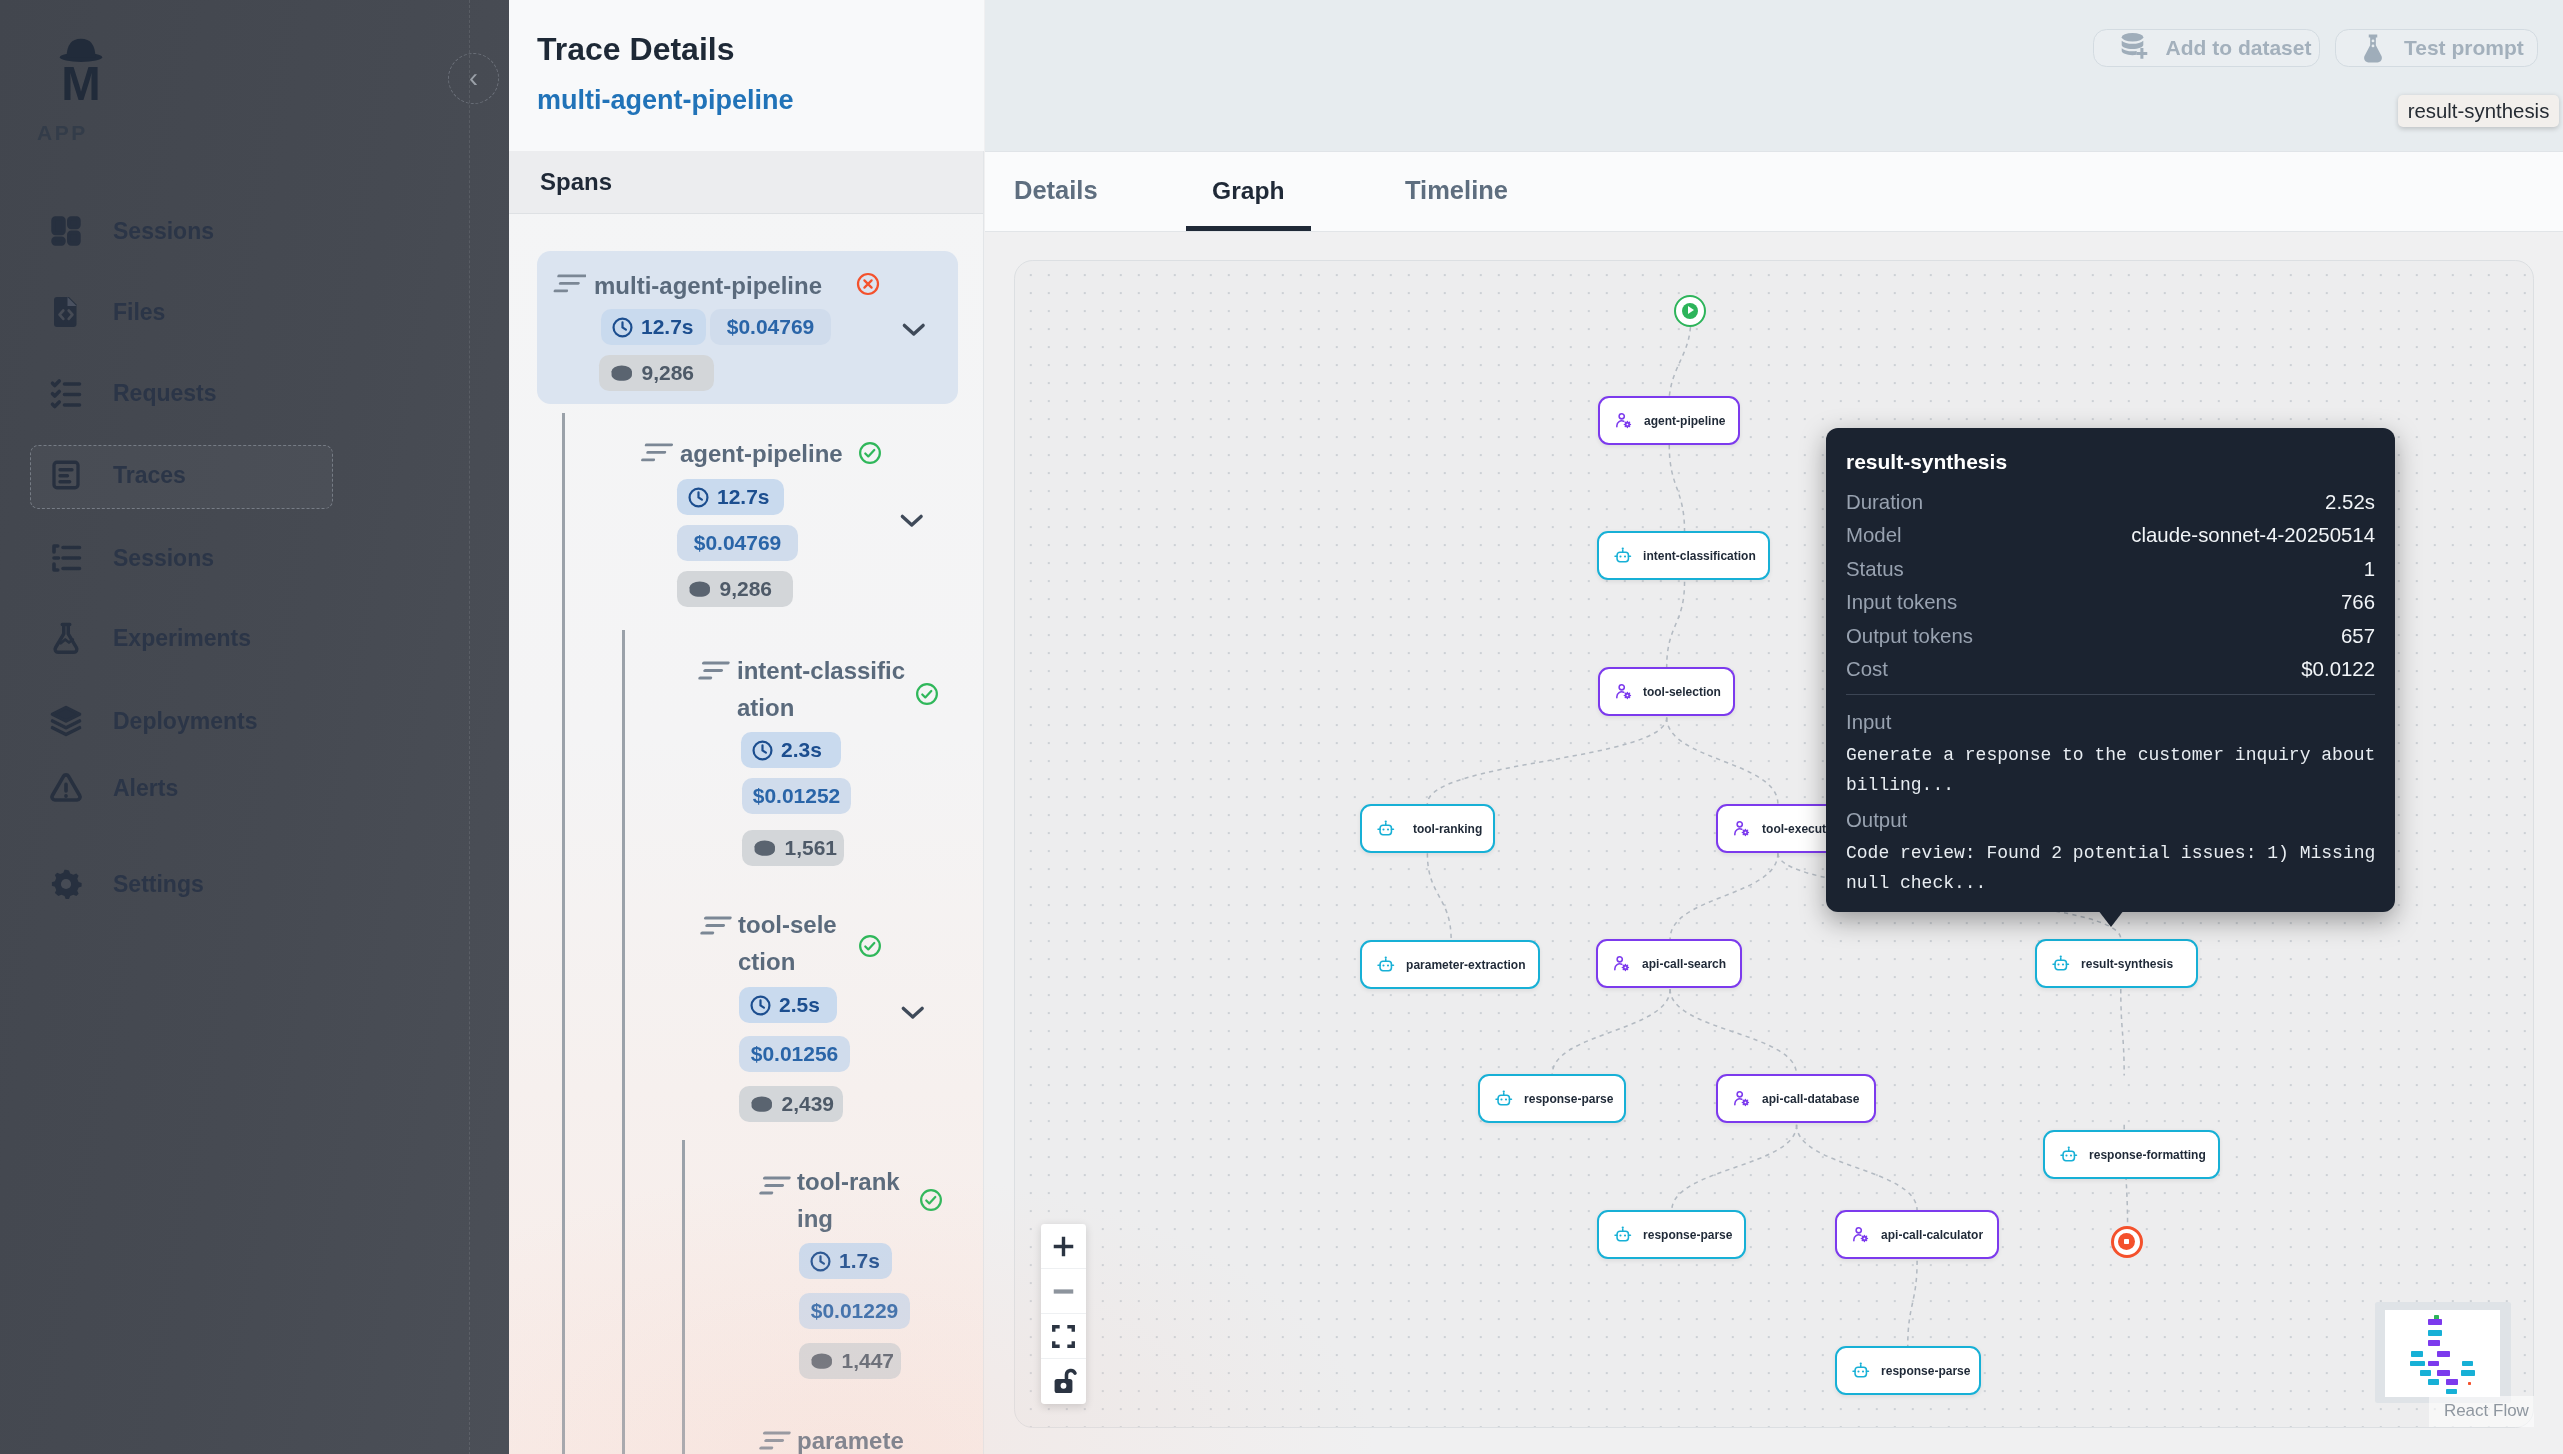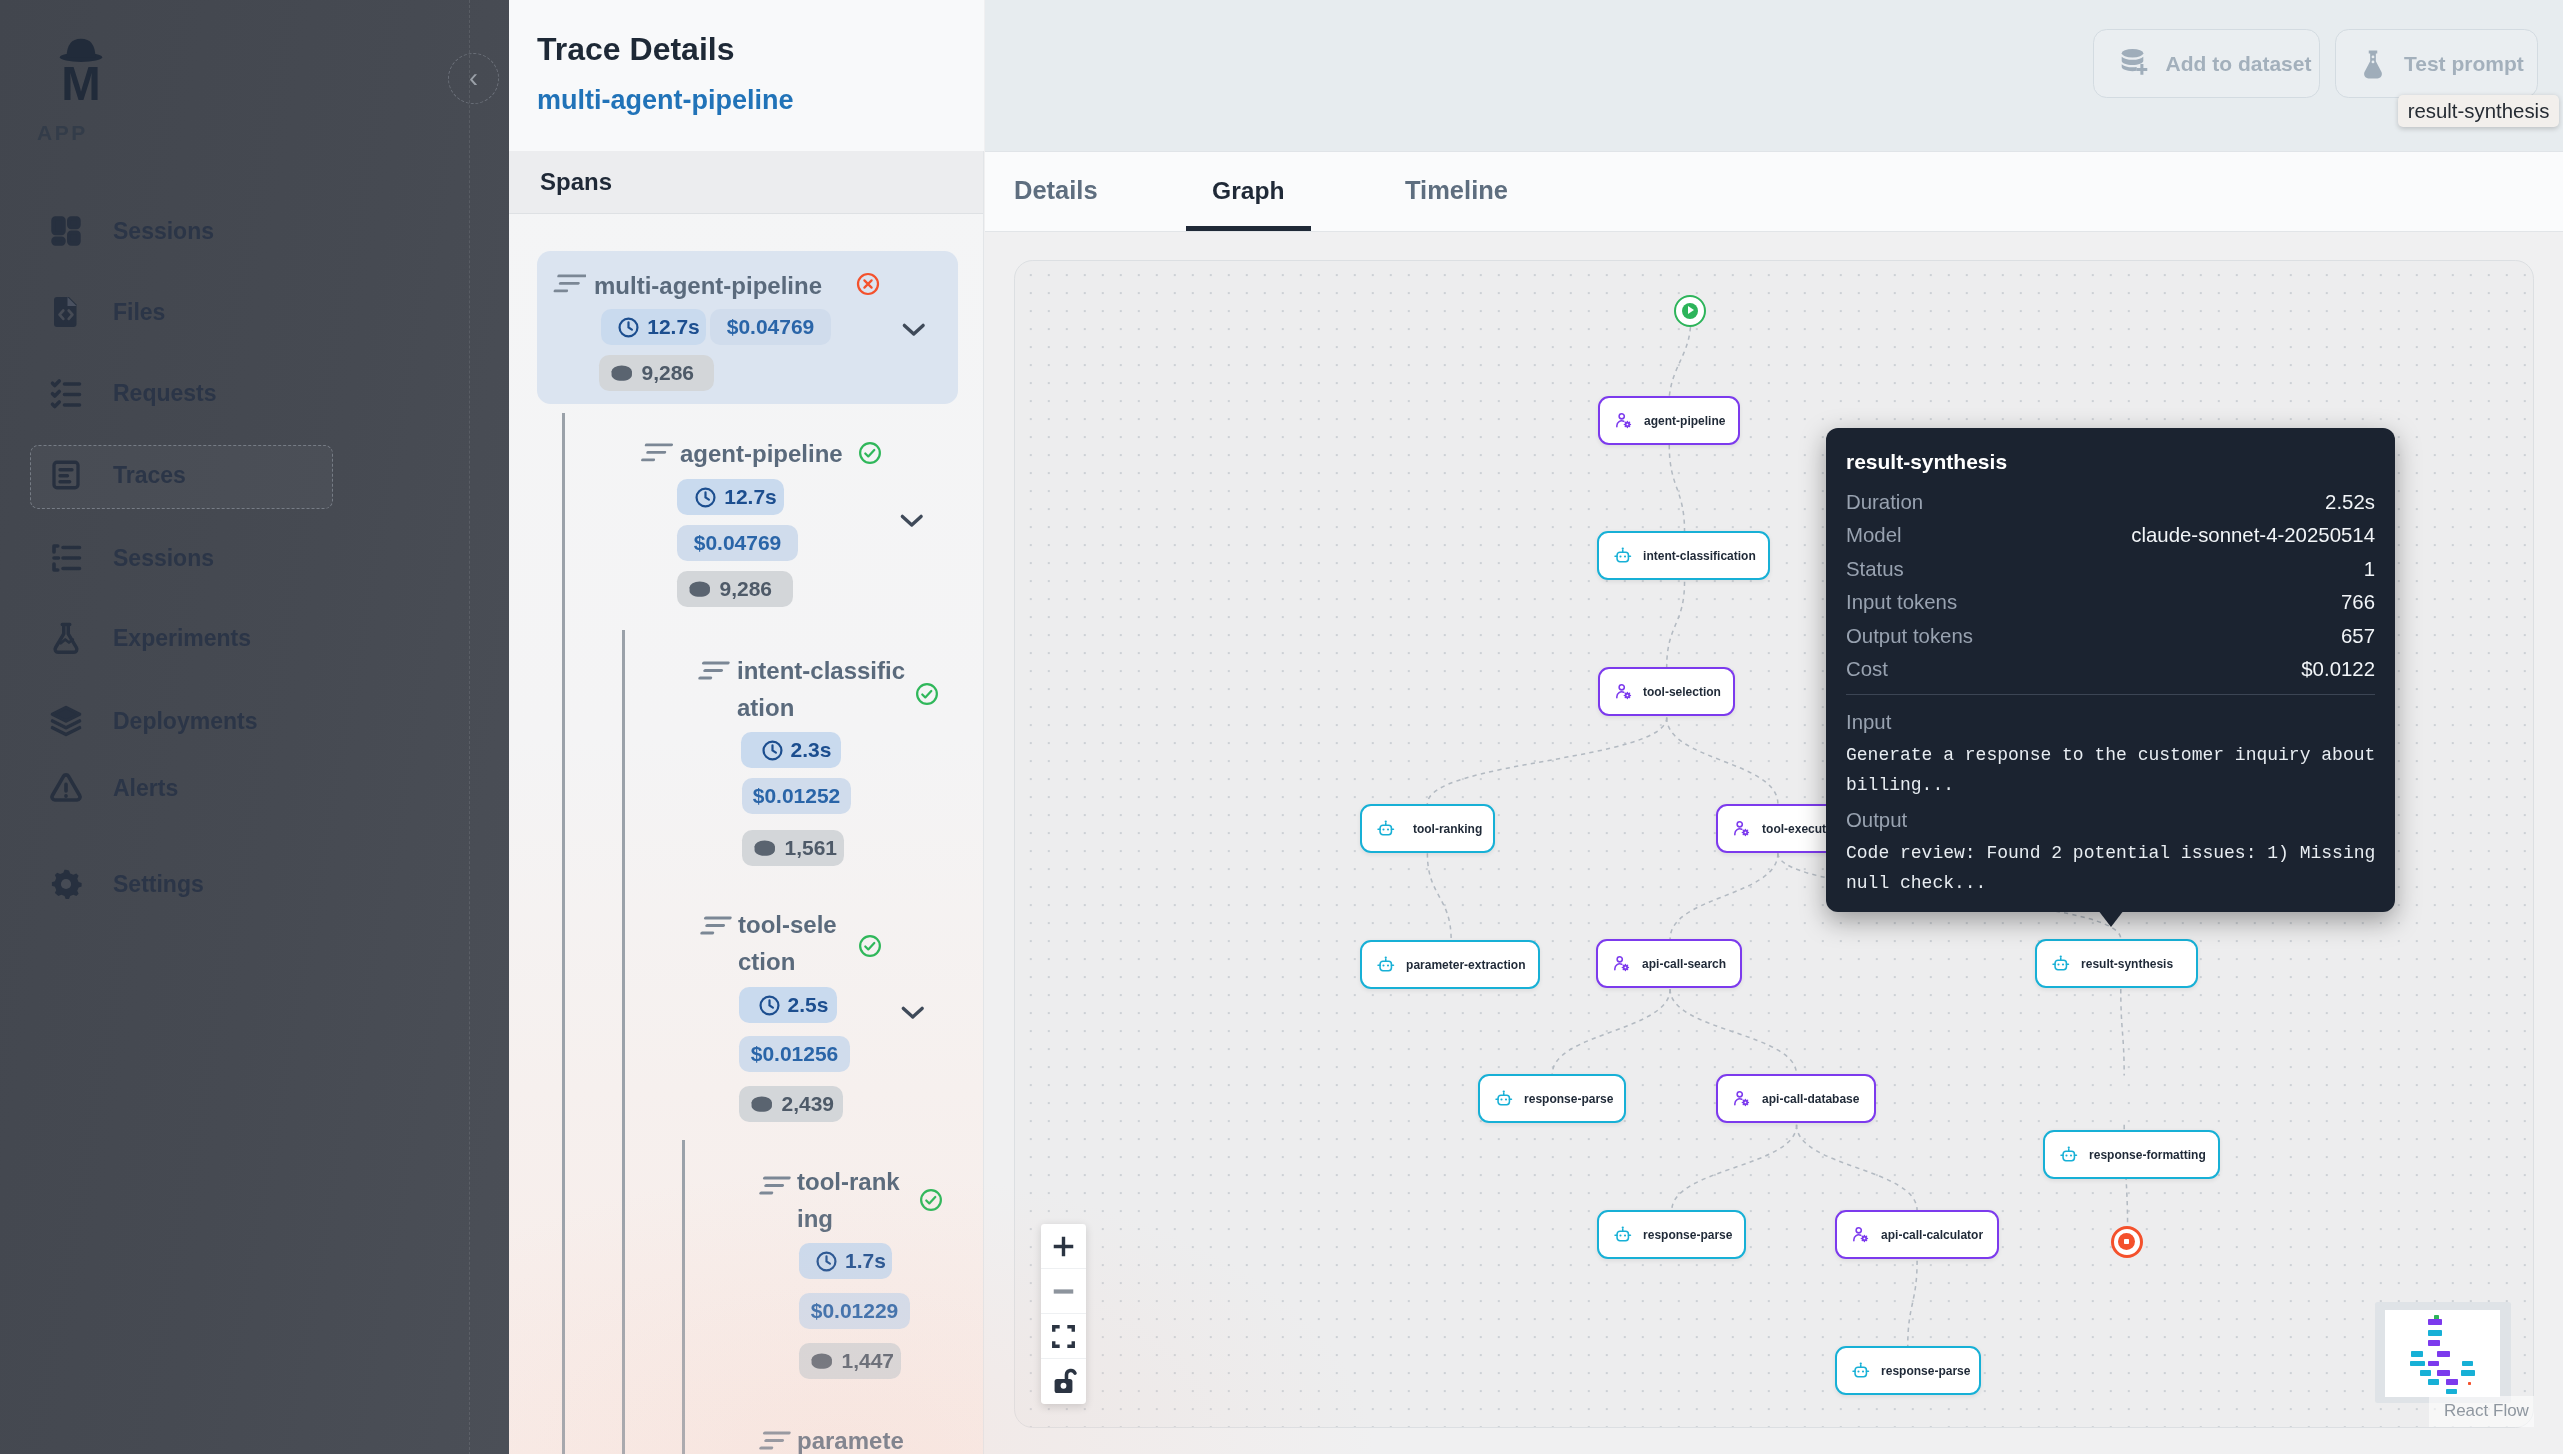--- a/index.html
+++ b/index.html
@@ -19,41 +19,41 @@
 .nav-item .nico svg { width:36px; height:36px; }
 .nav-item .nlbl { position:absolute; left:113px; top:50%; transform:translateY(-50%); font-size:23px; font-weight:600; color:#2b3547; }
 .nav-active { position:absolute; left:30px; top:445px; width:303px; height:64px; border:1.7px dashed #767c85; border-radius:8.5px; background:rgba(255,255,255,0.03); }
 .collapse-btn { position:absolute; left:448px; top:53px; width:51px; height:51px; border:1.7px dashed #6d727b; border-radius:50%; color:#9aa0a8; font-size:27px; line-height:48px; text-align:center; }
 
 
 .header-left { left:509px; top:0; width:475px; height:151px; background:#f8f9fa; }
 .header-right { left:985px; top:0; width:1579px; height:151px; background:#e7ecef; }
 .h-title { position:absolute; left:537px; top:31px; font-size:32px; font-weight:700; color:#1e2936; }
 .h-link { position:absolute; left:537px; top:85px; font-size:27px; font-weight:600; color:#2173b8; }
-.btn { position:absolute; top:29px; white-space:nowrap; height:69px; border:1.7px solid #d3dbe1; border-radius:13.6px; background:#eaeef1; color:#a3b0bc; font-size:21px; font-weight:700; display:flex; align-items:center; }
+.btn { position:absolute; top:29px; white-space:nowrap; height:38px; border:1.7px solid #d3dbe1; border-radius:13.6px; background:#eaeef1; color:#a3b0bc; font-size:21px; font-weight:700; display:flex; align-items:center; }
 .btn svg { margin-right:13.6px; }
 .mini-tip { position:absolute; left:2398px; top:95px; width:161px; height:32px; background:#f2efec; border-radius:5.1px; box-shadow:0 1.7px 5.1px rgba(0,0,0,0.18); font-size:20.4px; color:#262c34; display:flex; align-items:center; justify-content:center; }
 
 
 .tabbar { left:985px; top:151px; width:1579px; height:81px; background:#fafbfc; border-top:0.8px solid #e0e4e8; border-bottom:1.7px solid #e2e5e8; }
 .tab { position:absolute; top:151px; height:79px; white-space:nowrap; display:flex; align-items:center; font-size:25.5px; font-weight:600; color:#5e6e7f; }
 .tab.active { color:#1f2937; font-weight:700; font-size:24.6px; }
 .tab-underline { position:absolute; left:1186px; top:226px; width:125px; height:5.1px; background:#1f2937; }
 
 
 .spans { left:509px; top:151px; width:475px; height:1304px;
   background:linear-gradient(180deg,#f4f5f6 0%,#f4f4f5 45%,#f6f0ee 72%,#f8ece8 100%);
   border-right:1.7px solid #e2e5e8; }
 .spans-head { position:absolute; left:509px; top:151px; width:474px; height:63px; background:#ecedef; border-bottom:1.7px solid #dee1e4; }
 .spans-head span { position:absolute; left:31px; top:50%; transform:translateY(-50%); font-size:24px; font-weight:700; color:#1f2937; }
 .sel-row { position:absolute; left:537px; top:251px; width:421px; height:153px; background:#dbe4f0; border-radius:13.6px; }
 .gline { position:absolute; width:3.4px; background:#9aa1a9; }
 .sname { position:absolute; font-size:24px; font-weight:700; color:#5a6a7c; line-height:37px; }
 .chip { position:absolute; height:36px; border-radius:10.2px; display:flex; align-items:center; font-size:21px; font-weight:700; }
-.chip.time { background:#c9daee; color:#1c4e8f;justify-content:center; }
+.chip.time { background:#c9daee; color:#1c4e8f; }
 .chip.cost { background:#d0dcec; color:#2a65a8; }
 .chip.tok  { background:#d3d6d9; color:#4e5a68; }
 .chev { position:absolute; width:25.5px; height:15.3px; }
 .treeico { position:absolute; width:36px; height:22px; }
 .statico { position:absolute; width:24px; height:24px; }
 
 
 .graph-area { left:985px; top:232px; width:1579px; height:1223px; background:#f0f0f1; }
 .graph-box { position:absolute; left:1014px; top:260px; width:1520px; height:1168px; border:1.7px solid #dcdfe2; border-radius:18.7px;
   background-color:#ededee;

